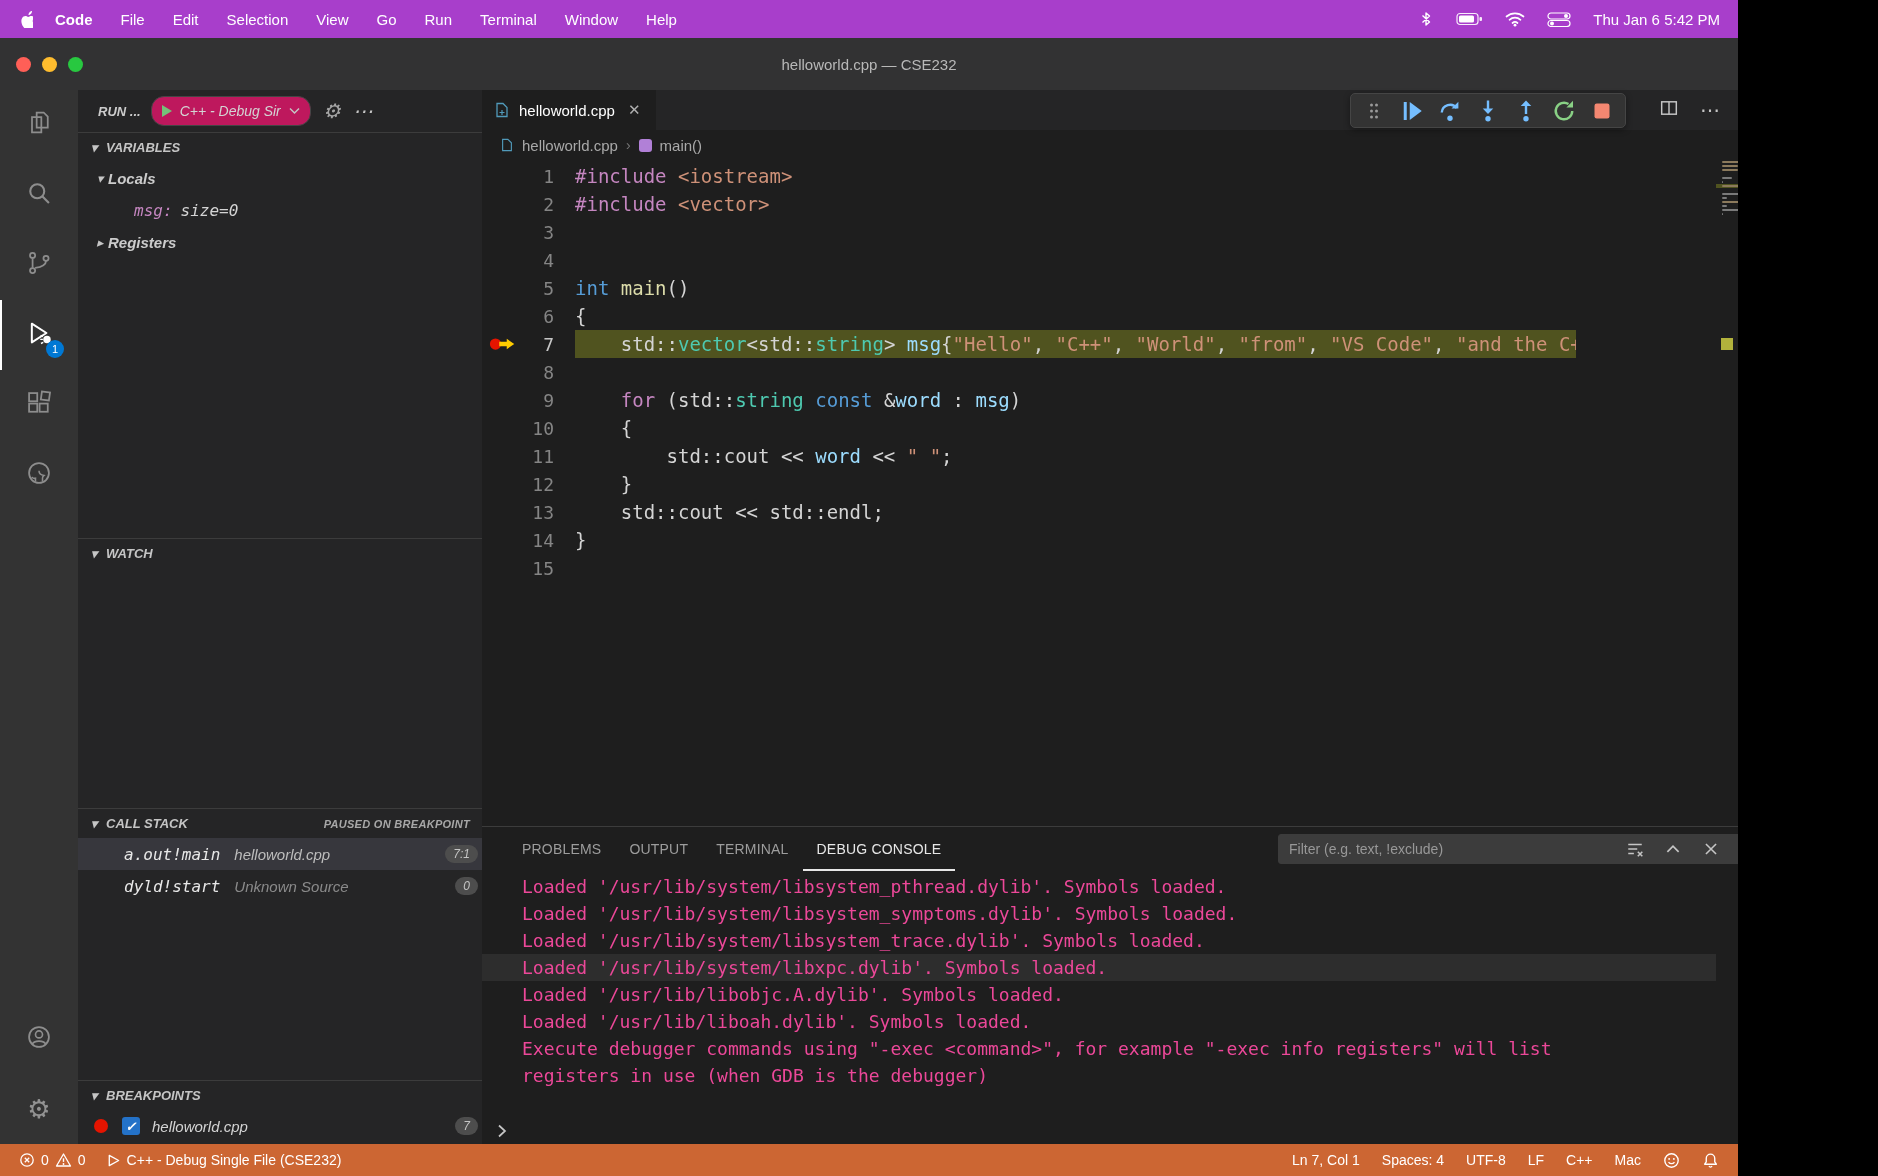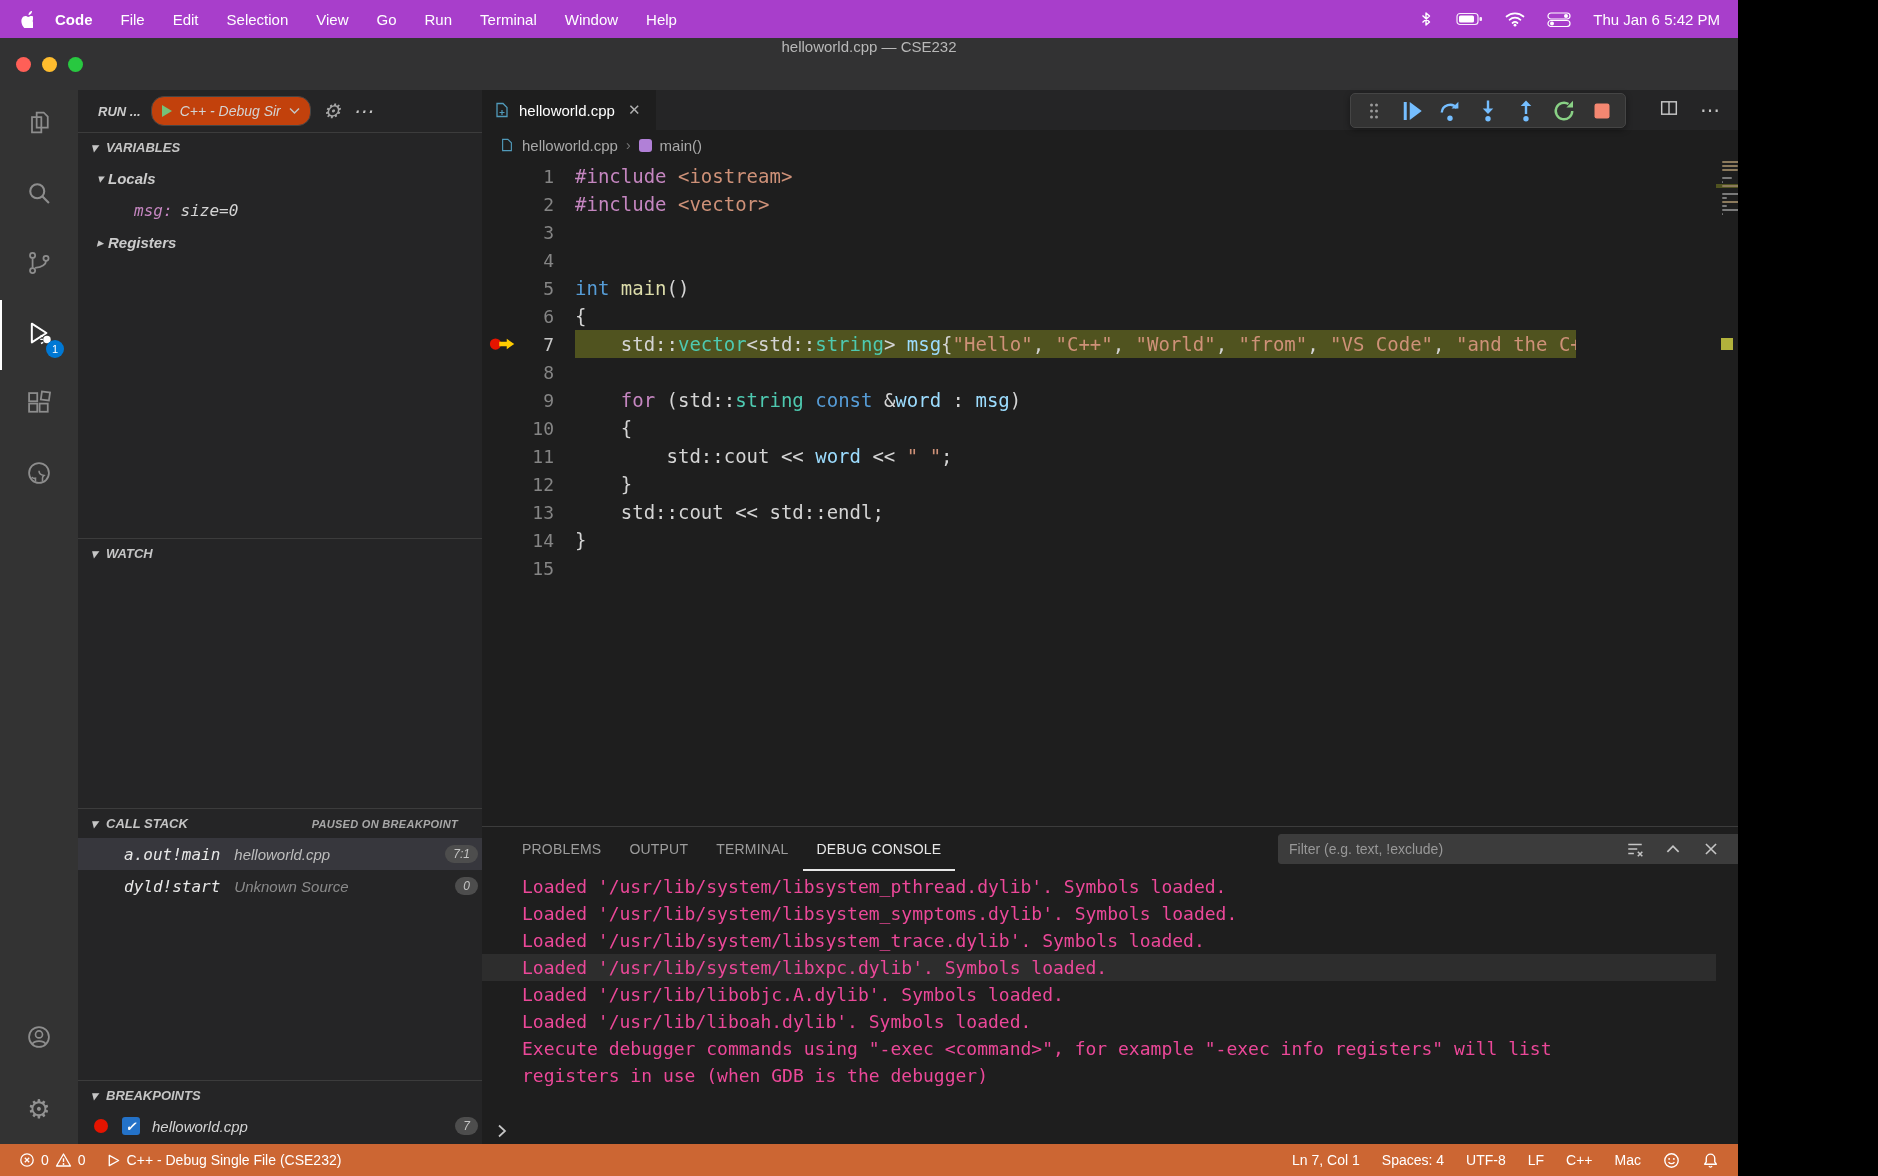--- a/index.html
+++ b/index.html
@@ -13,21 +13,21 @@
   .menubar .apple { margin-right:22px; display:flex; }
   .menu-app { font-weight:bold; margin-right:28px; }
   .menu-items { display:flex; gap:28px; }
   .menu-item { cursor:default; }
   .menu-right { margin-left:auto; display:flex; align-items:center; gap:22px; }
   .menu-right svg { display:block; }
   .menu-clock { font-size:15px; }
 
   
   .titlebar { position:absolute; top:38px; left:0; right:0; height:52px; background:#323233;
-              display:flex; align-items:flex-start; justify-content:center; }
+              display:flex; align-items:center; justify-content:center; }
   .traffic { position:absolute; left:16px; top:0; height:100%; display:flex; align-items:center; gap:11px; }
   .tl { width:15px; height:15px; border-radius:50%; }
   .tl.red{background:#ff5f57} .tl.yellow{background:#febc2e} .tl.green{background:#28c840}
   .win-title { color:#b8b8b8; font-size:15px; }
 
   
   .main { position:absolute; top:90px; left:0; right:0; bottom:32px; display:flex; }
 
   
   .activitybar { width:78px; background:#333333; display:flex; flex-direction:column; align-items:stretch; }
@@ -37,37 +37,37 @@
   .act-slot.active svg { opacity:1; }
   .act-badge { position:absolute; right:14px; bottom:12px; min-width:18px; height:18px; border-radius:10px;
                background:#0078d4; color:#fff; font-size:11px; display:flex; align-items:center; justify-content:center; padding:0 4px; }
   .act-bottom { margin-top:auto; }
   .gear-glyph { font-size:26px; color:#aaa; opacity:.8; }
 
   
   .sidebar { width:404px; background:#252526; display:flex; flex-direction:column; overflow:hidden;font-style:italic; }
   .run-header { height:42px; display:flex; align-items:center; padding:0 10px 0 20px; gap:10px; }
   .run-label { font-size:13px; font-weight:bold; color:#cccccc; white-space:nowrap; }
-  .launch-pill { height:30px; background:#c2410c; border:1px solid #454545; border-radius:13px;
+  .launch-pill { height:30px; background:#be185d; border:1px solid #454545; border-radius:13px;
                  display:flex; align-items:center; padding:0 10px; gap:8px; cursor:pointer; max-width:200px; }
   .play-tri { width:0; height:0; border-left:10px solid #75c279; border-top:6px solid transparent; border-bottom:6px solid transparent; }
   .launch-label { font-size:14px; color:#d4d4d4; white-space:nowrap; overflow:hidden; }
   .hdr-icon { margin-left:2px; cursor:pointer; color:#c5c5c5; display:flex; align-items:center; }
   .sec-h { height:30px; display:flex; align-items:center; font-size:13px; font-weight:bold; color:#c5c5c5;
            padding-left:8px; gap:4px; border-top:1px solid #3c3c3c; cursor:pointer; }
   .chev { font-size:13px; color:#c5c5c5; width:16px; text-align:center; }
   .var-body { height:376px; }
   .side-row { height:32px; display:flex; align-items:center; font-size:15px; cursor:pointer; }
   .side-row .chev { margin-left:14px; }
   .row-bold { font-weight:bold; color:#cccccc; }
   .mono { font-family:"DejaVu Sans Mono", monospace; }
   .var-name { color:#c586c0; margin-left:56px; font-size:16px; }
   .var-val { color:#d4d4d4; margin-left:8px; font-size:16px; }
   .watch-body { height:240px; }
-  .cs-status { margin-left:auto; margin-right:24px; font-size:11px; font-weight:bold; color:#a8a8a8; letter-spacing:.3px; }
+  .cs-status { margin-left:auto; margin-right:12px; font-size:11px; font-weight:bold; color:#a8a8a8; letter-spacing:.3px; }
   .cs-body { flex:1; }
   .frame-row { height:32px; display:flex; align-items:center; padding-left:46px; cursor:pointer; font-size:16px; }
   .frame-row.selected { background:#37373d;justify-content:center; }
   .frame-name { color:#e8e8e8; }
   .frame-src { margin-left:14px; color:#bdbdbd; font-family:"Liberation Sans",sans-serif; font-size:15px; }
   .frame-src.dim { color:#8a8a8a; }
   .pill { margin-left:auto; margin-right:4px; background:#4d4d4d; color:#c5c5c5; border-radius:10px;
           font-size:12px; padding:2px 8px; font-family:"Liberation Sans",sans-serif; }
   .bp-body { height:34px; }
   .bp-row { height:32px; display:flex; align-items:center; cursor:pointer; }

